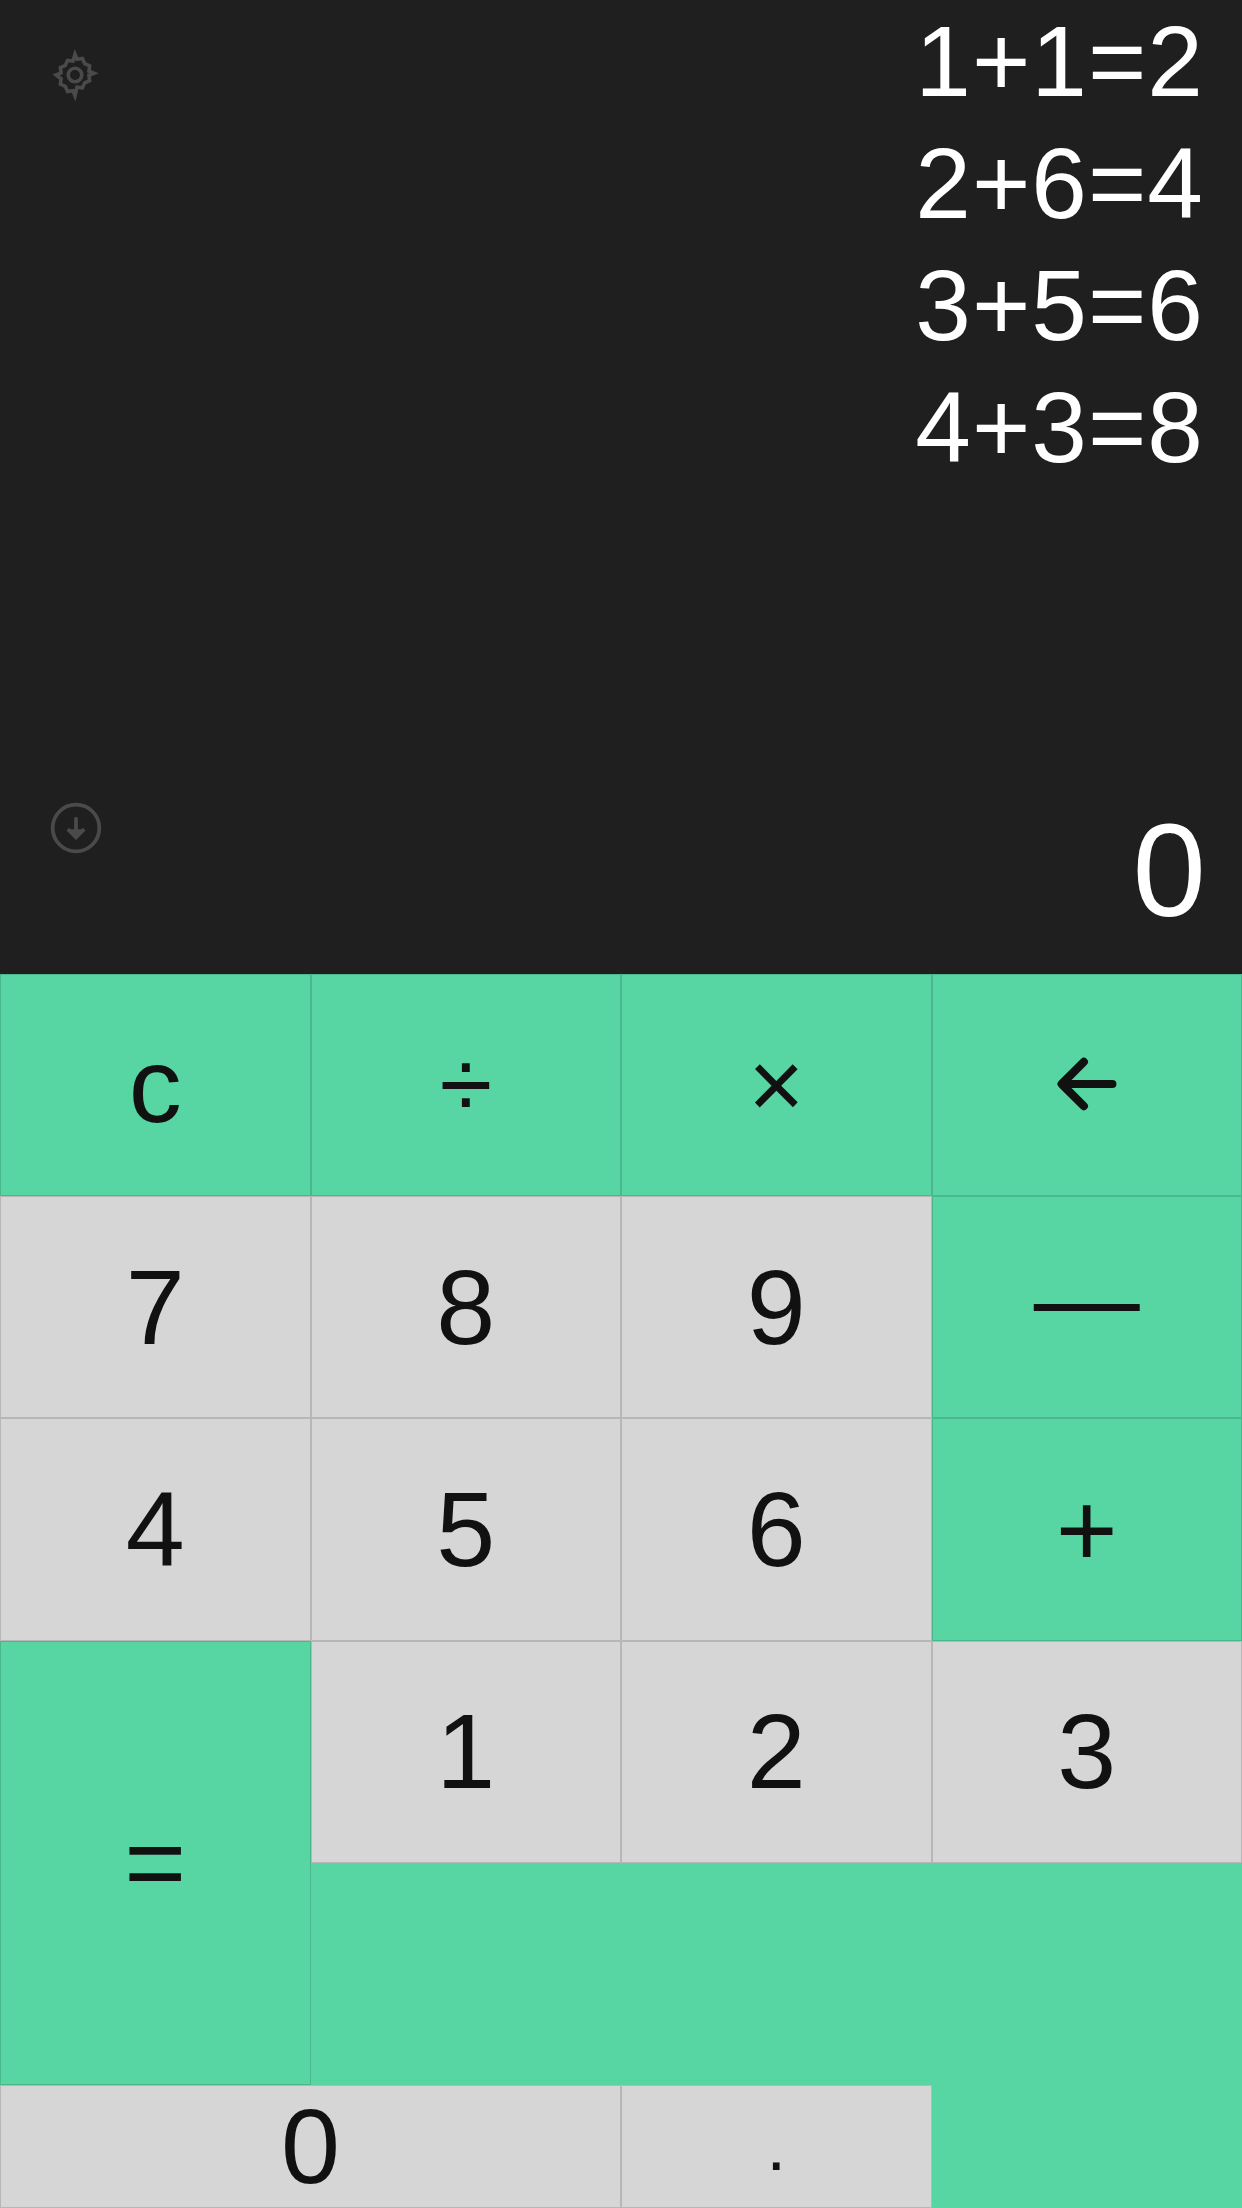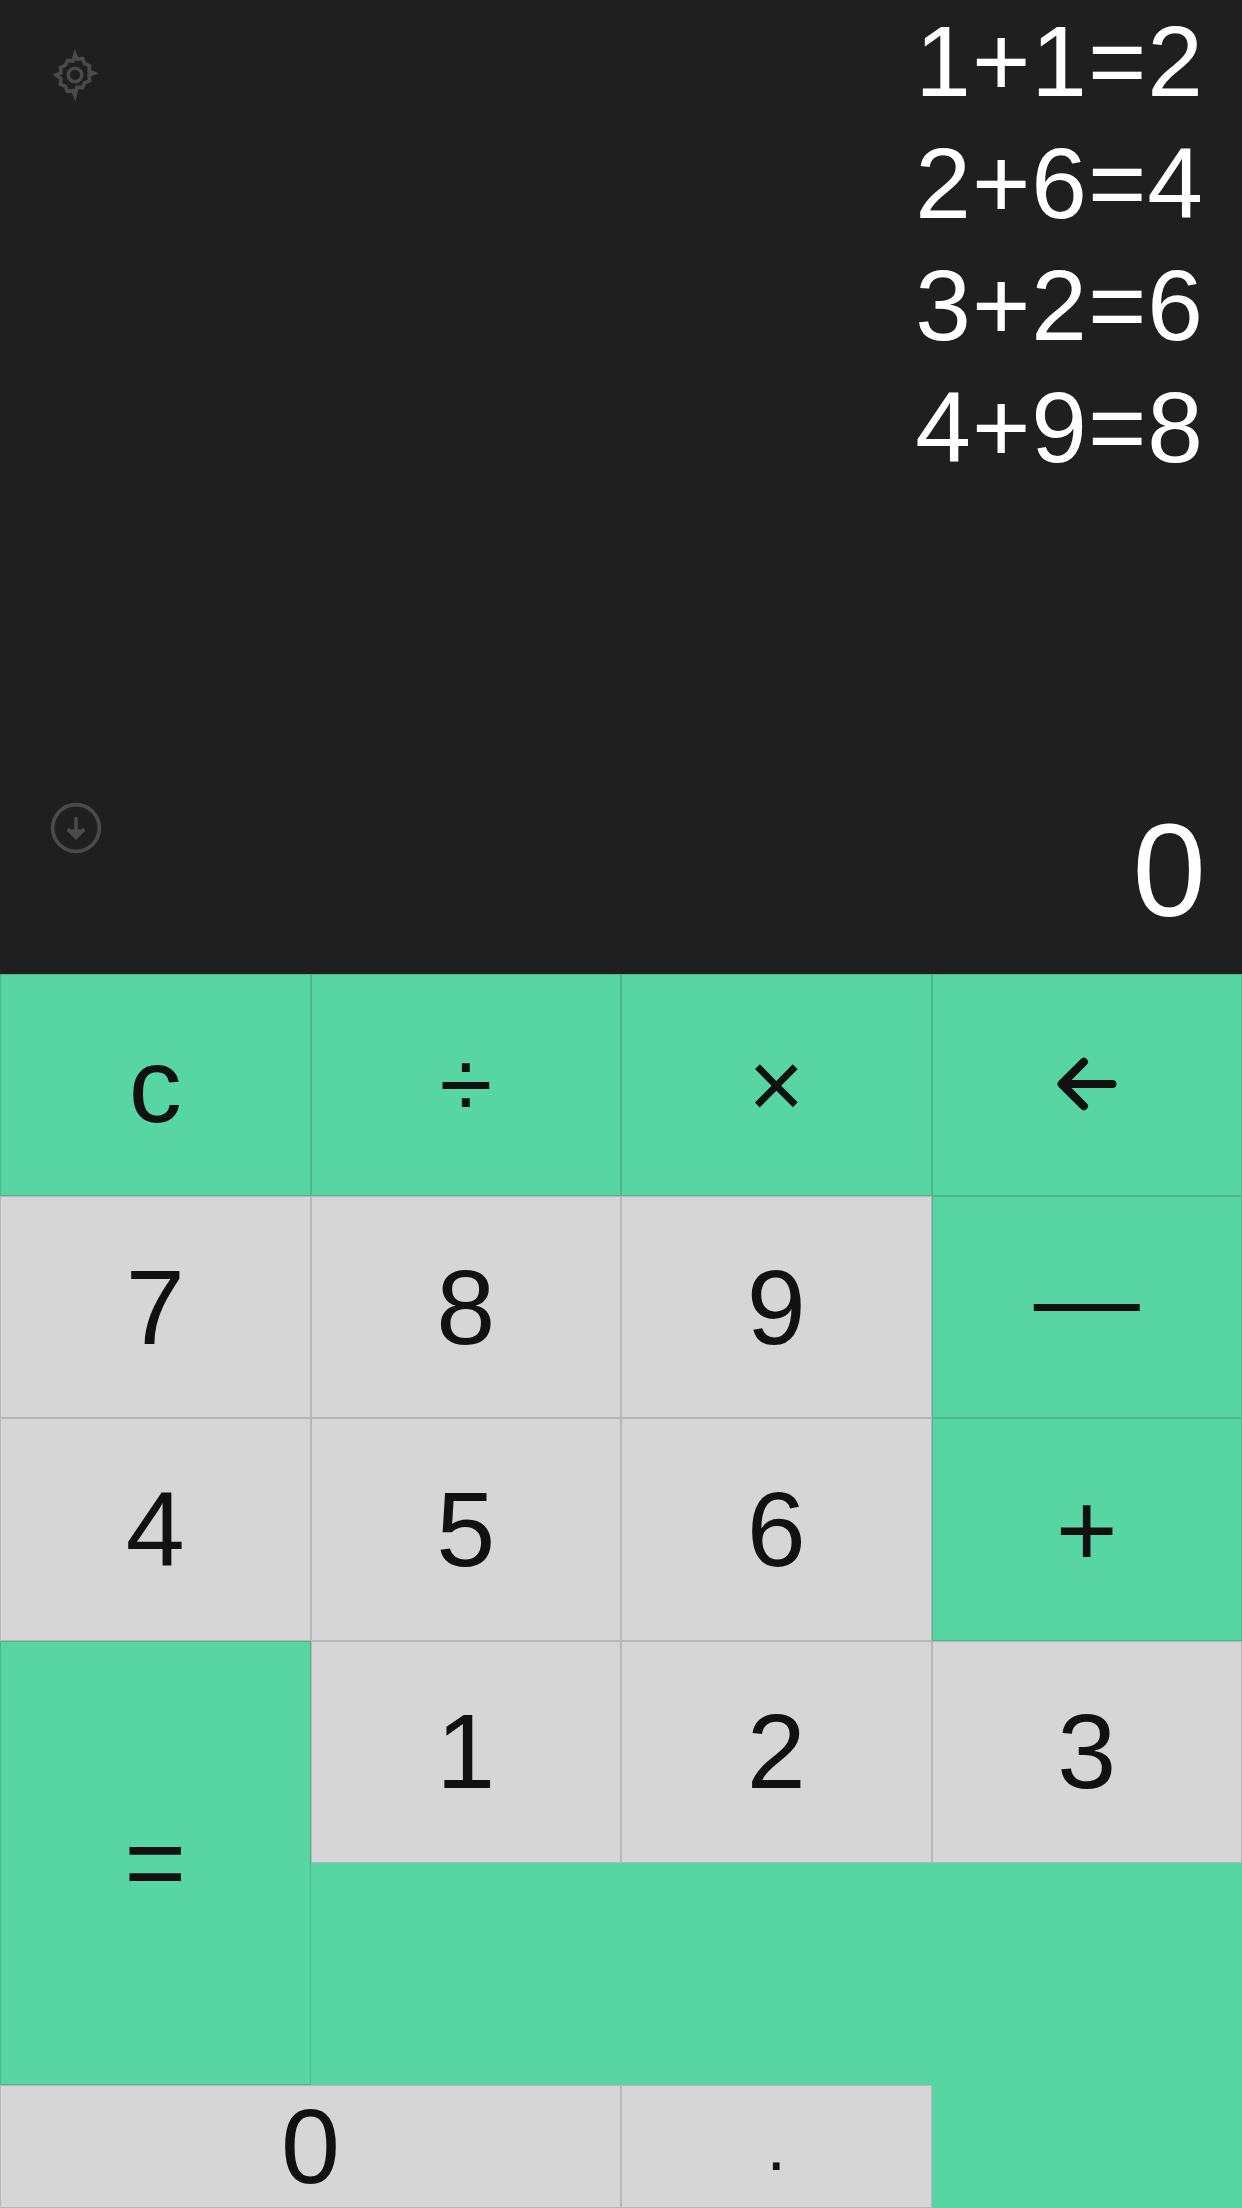--- a/index.html
+++ b/index.html
@@ -45,22 +45,22 @@
           <circle cx="12" cy="12" r="10"></circle>
           <path d="M12 8v7" stroke-linecap="round"></path>
           <path d="M8.5 12.5L12 16l3.5-3.5" fill="#4a4a4a" stroke="#4a4a4a"></path>
         </svg>
       </span>
     </div>
 
     <div class="history">
       <div class="history-item">1+1=2</div>
       <div class="history-item">2+6=4</div>
-      <div class="history-item">3+2=6</div>
-      <div class="history-item">4+9=8</div>
+      <div class="history-item">3+5=6</div>
+      <div class="history-item">4+3=8</div>
     </div>
 
     <div class="current">0</div>
   </div>
 
   <div class="keypad">
 
     <div class="key op">
         <span>c</span>
       </div>

